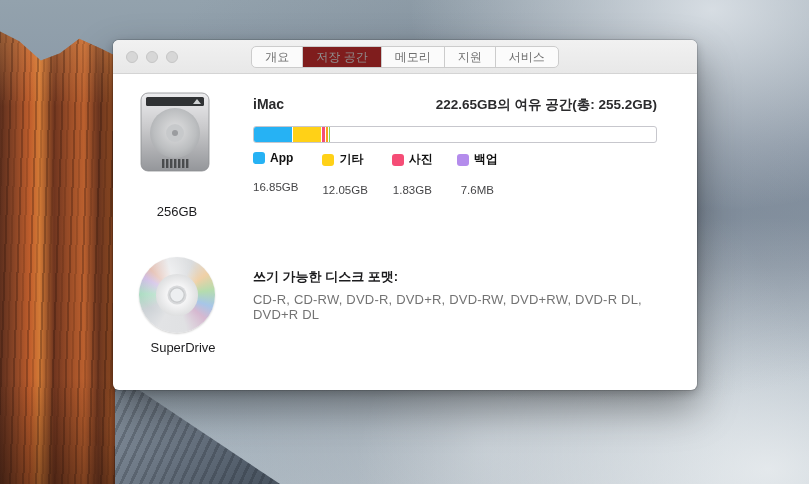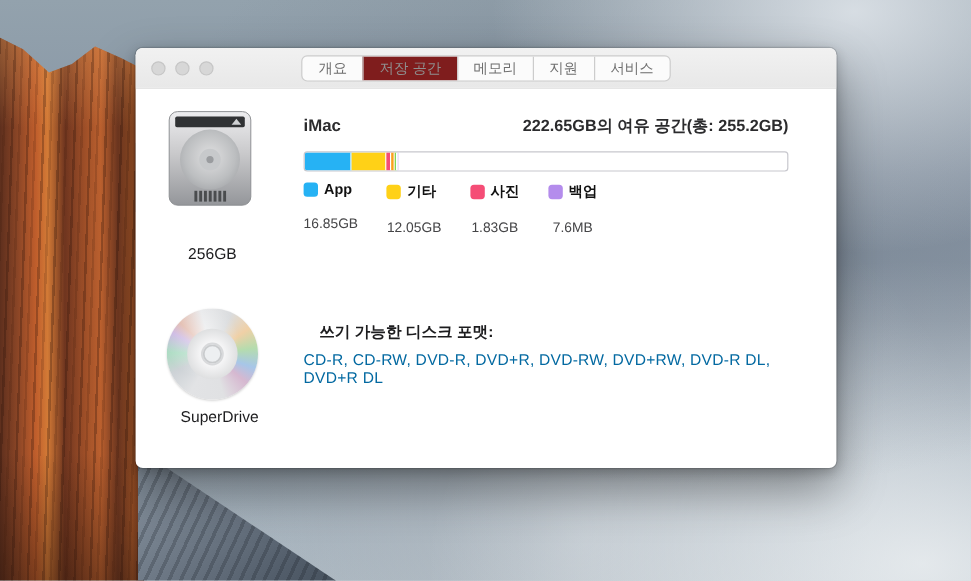--- a/index.html
+++ b/index.html
@@ -87,22 +87,22 @@
     border:1px solid #c7c7cd; border-radius:3px; background:#ffffff; display:flex; overflow:hidden; }
   .seg { height:100%; border-right:1px solid #ffffff; flex-shrink:0; }
 
   .legend { position:absolute; left:0; top:111px; display:flex; gap:24px; }
   .legend-item { display:flex; flex-direction:column;text-align:center; }
   .legend-top { display:flex; align-items:center; gap:5px; }
   .chip { width:12px; height:12px; border-radius:3px; }
   .legend-label { font-size:12px; font-weight:700; color:#111; }
   .legend-size { margin-top:16px; font-size:11.5px; color:#454547; }
 
-  .formats-title { position:absolute; left:0; top:228px; font-size:13px; font-weight:700; color:#1c1c1e;margin-left:13px; }
-  .formats { position:absolute; left:0; top:252px; font-size:13px; color:#0369a1; letter-spacing:0.2px; }
+  .formats-title { position:absolute; left:0; top:228px; font-size:13px; font-weight:700; color:#1c1c1e; }
+  .formats { position:absolute; left:0; top:252px; font-size:13px; color:#737373; letter-spacing:0.2px; }
 </style>
 </head>
 <body>
 
 <div class="cliff"></div>
 <div class="granite"></div>
 
 <div class="window">
   <div class="titlebar">
     <div class="traffic">

